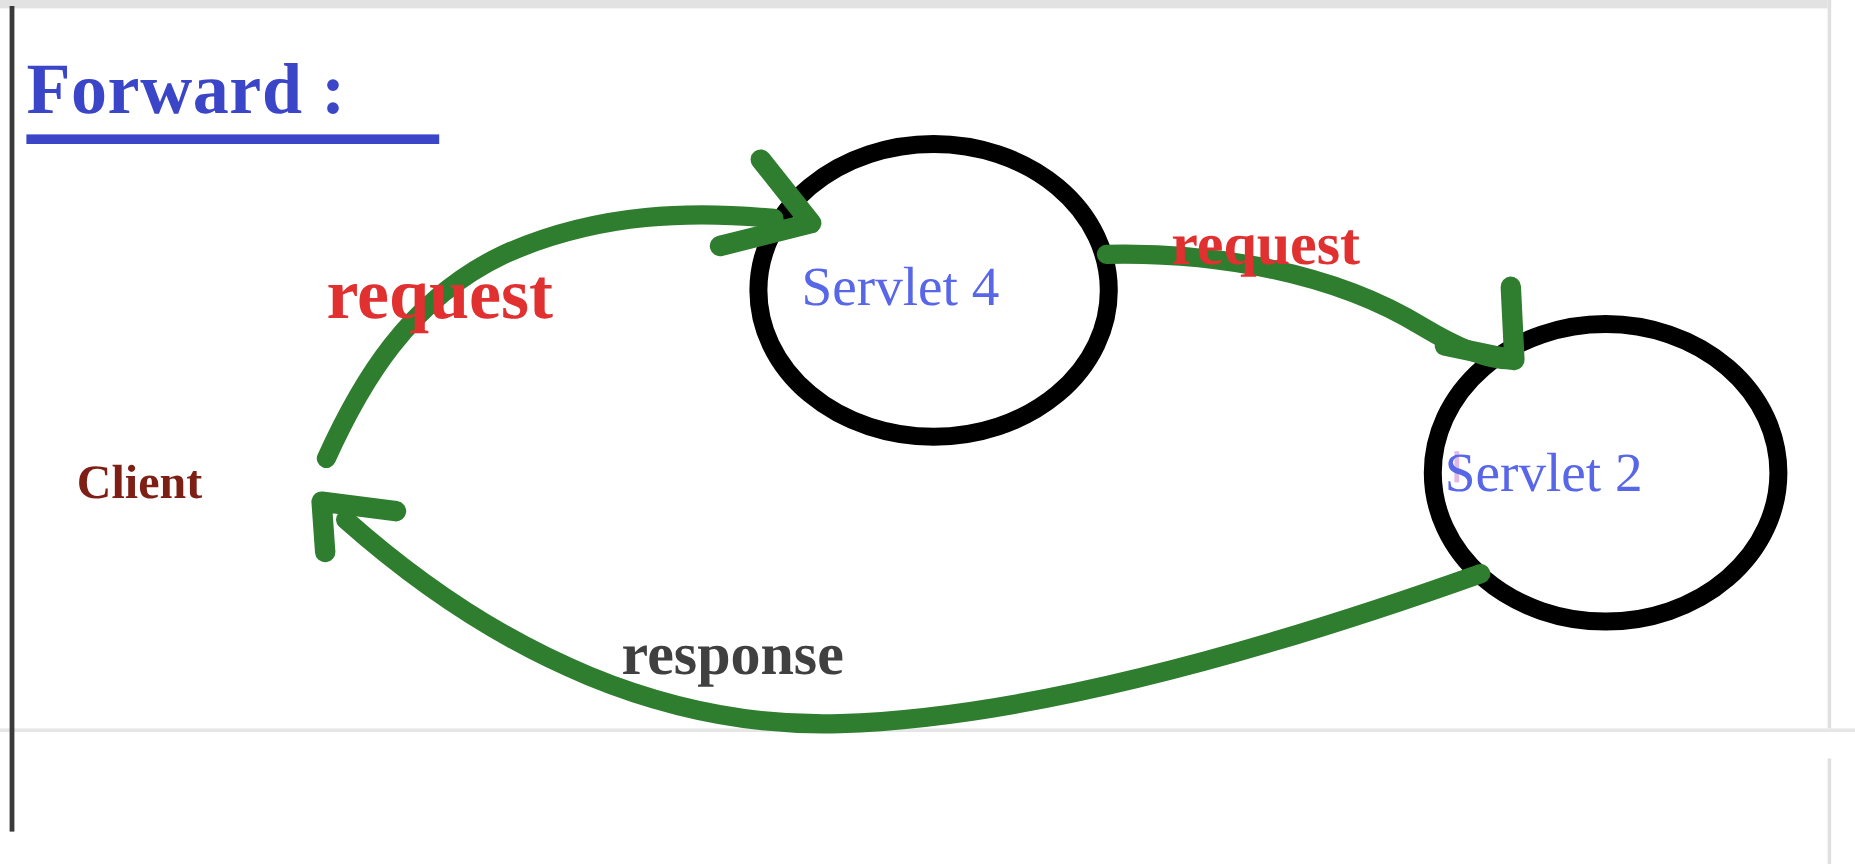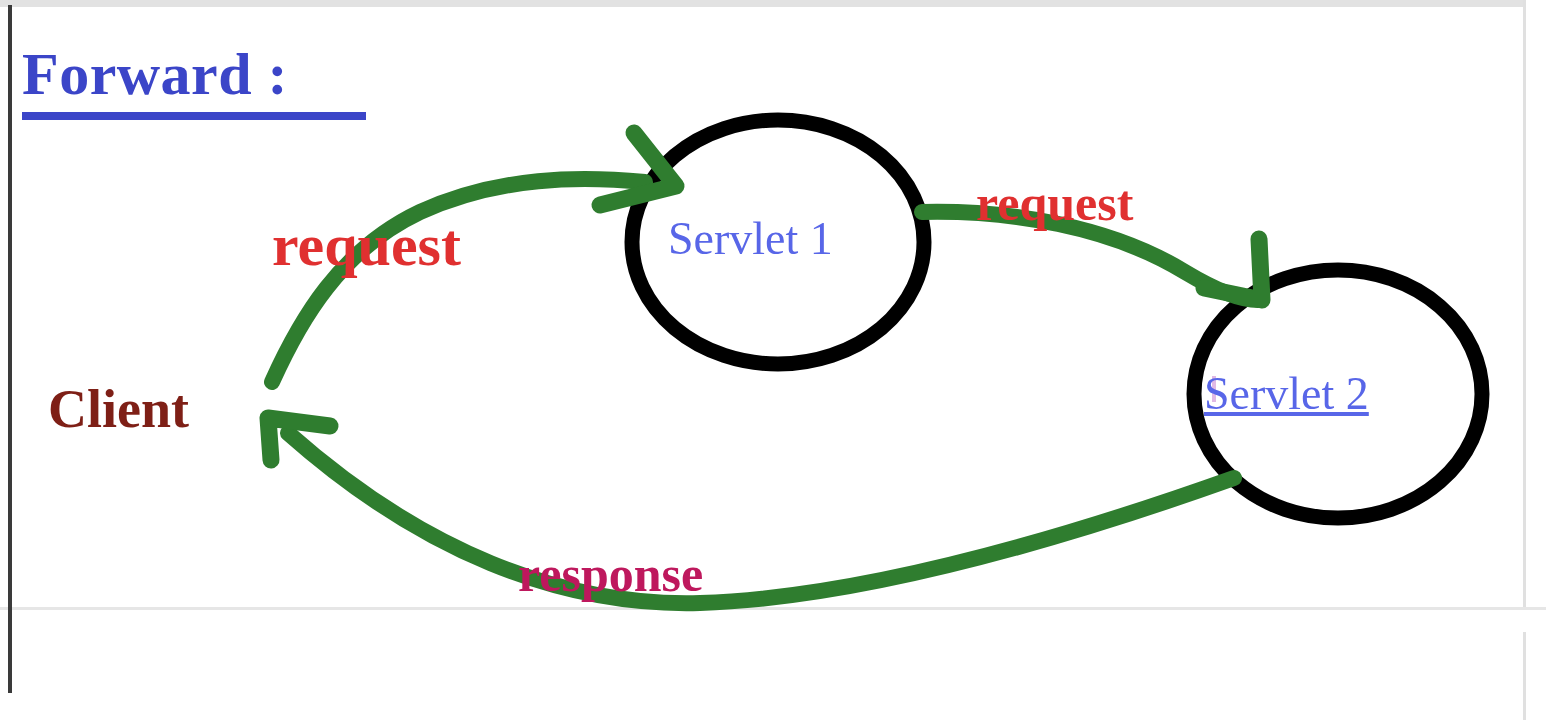--- a/index.html
+++ b/index.html
@@ -86,26 +86,25 @@
     font-size: 46px;
     color: #5866e8;
     font-weight: normal;
   }
   #servlet2-label {
     left: 1204px;
     top: 371px;
     font-size: 46px;
     color: #5866e8;
     font-weight: normal;
-    text-decoration: underline;
   }
   #client-label {
-    left: 48px;
+    left: 64px;
     top: 382px;
-    font-size: 54px;
+    font-size: 40px;
     font-weight: bold;
     color: #7e1f16;
   }
   #request-label {
     left: 272px;
     top: 215px;
     font-size: 60px;
     font-weight: bold;
     color: #e03030;
   }
@@ -114,22 +113,21 @@
     top: 178px;
     font-size: 50px;
     font-weight: bold;
     color: #e03030;
   }
   #response-label {
     left: 518px;
     top: 520px;
     font-size: 50px;
     font-weight: bold;
-    color: #be185d;
-    margin-top: 29px;
+    color: #404040;
   }
   .node-artifact {
     position: absolute;
     left: 1212px;
     top: 376px;
     width: 4px;
     height: 26px;
     background: #c77fd0;
     opacity: 0.55;
   }
@@ -179,19 +177,19 @@
   <div id="title-underline"></div>
 
   <div class="lbl" id="request-label">request</div>
 
   <div class="lbl" id="forward-label">request</div>
 
   <div class="lbl" id="response-label">response</div>
 
   <div class="lbl" id="client-label">Client</div>
 
-  <div class="lbl" id="servlet1-label">Servlet 1</div>
+  <div class="lbl" id="servlet1-label">Servlet 4</div>
 
   <div class="node-artifact"></div>
 
   <div class="lbl" id="servlet2-label">Servlet 2</div>
 
 </div>
 
 </body></html>

